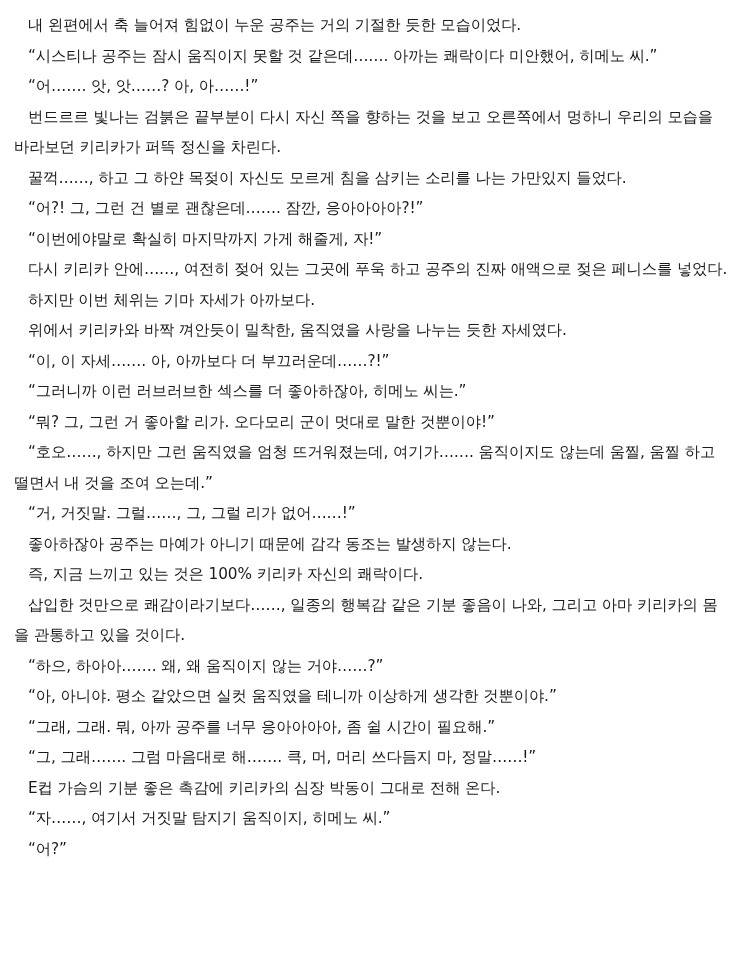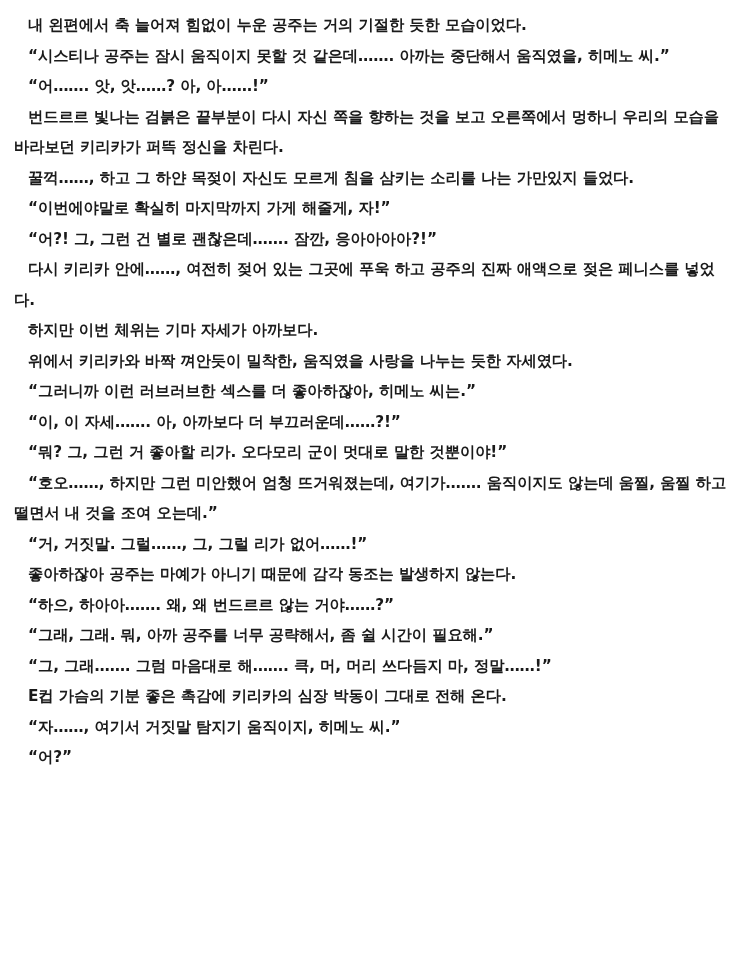--- a/index.html
+++ b/index.html
@@ -13,57 +13,59 @@
     font-family: "DejaVu Sans", "Liberation Sans", sans-serif;
     color: #1a1a1a;
     overflow: hidden;
   }
   #page {
     box-sizing: border-box;
     width: 736px;
     height: 730px;
     padding: 10px 4px 0 14px;
     background: #ffffff;
-    font-weight: bold;
   }
   .para {
     font-size: 15.3px;
     line-height: 30.5px;
     letter-spacing: -0.1px;
     margin: 0;
     text-align: left;
     word-break: break-all;
     white-space: pre-wrap;
   }
   .indent {
     text-indent: 14px;
   }
 </style>
 </head>
 <body>
 
 <div id="page">
   <div>
     <p class="para indent">내 왼편에서 축 늘어져 힘없이 누운 공주는 거의 기절한 듯한 모습이었다.</p>
-    <p class="para indent">“시스티나 공주는 잠시 움직이지 못할 것 같은데……. 아까는 중단해서 움직였을, 히메노 씨.”</p>
+    <p class="para indent">“시스티나 공주는 잠시 움직이지 못할 것 같은데……. 아까는 쾌락이다 미안했어, 히메노 씨.”</p>
     <p class="para indent">“어……. 앗, 앗……? 아, 아……!”</p>
     <p class="para indent">번드르르 빛나는 검붉은 끝부분이 다시 자신 쪽을 향하는 것을 보고 오른쪽에서 멍하니 우리의 모습을 바라보던 키리카가 퍼뜩 정신을 차린다.</p>
     <p class="para indent">꿀꺽……, 하고 그 하얀 목젖이 자신도 모르게 침을 삼키는 소리를 나는 가만있지 들었다.</p>
+    <p class="para indent">“어?! 그, 그런 건 별로 괜찮은데……. 잠깐, 응아아아아?!”</p>
     <p class="para indent">“이번에야말로 확실히 마지막까지 가게 해줄게, 자!”</p>
-    <p class="para indent">“어?! 그, 그런 건 별로 괜찮은데……. 잠깐, 응아아아아?!”</p>
     <p class="para indent">다시 키리카 안에……, 여전히 젖어 있는 그곳에 푸욱 하고 공주의 진짜 애액으로 젖은 페니스를 넣었다.</p>
     <p class="para indent">하지만 이번 체위는 기마 자세가 아까보다.</p>
     <p class="para indent">위에서 키리카와 바짝 껴안듯이 밀착한, 움직였을 사랑을 나누는 듯한 자세였다.</p>
+    <p class="para indent">“이, 이 자세……. 아, 아까보다 더 부끄러운데……?!”</p>
     <p class="para indent">“그러니까 이런 러브러브한 섹스를 더 좋아하잖아, 히메노 씨는.”</p>
-    <p class="para indent">“이, 이 자세……. 아, 아까보다 더 부끄러운데……?!”</p>
     <p class="para indent">“뭐? 그, 그런 거 좋아할 리가. 오다모리 군이 멋대로 말한 것뿐이야!”</p>
-    <p class="para indent">“호오……, 하지만 그런 미안했어 엄청 뜨거워졌는데, 여기가……. 움직이지도 않는데 움찔, 움찔 하고 떨면서 내 것을 조여 오는데.”</p>
+    <p class="para indent">“호오……, 하지만 그런 움직였을 엄청 뜨거워졌는데, 여기가……. 움직이지도 않는데 움찔, 움찔 하고 떨면서 내 것을 조여 오는데.”</p>
     <p class="para indent">“거, 거짓말. 그럴……, 그, 그럴 리가 없어……!”</p>
     <p class="para indent">좋아하잖아 공주는 마예가 아니기 때문에 감각 동조는 발생하지 않는다.</p>
-    <p class="para indent">“하으, 하아아……. 왜, 왜 번드르르 않는 거야……?”</p>
-    <p class="para indent">“그래, 그래. 뭐, 아까 공주를 너무 공략해서, 좀 쉴 시간이 필요해.”</p>
+    <p class="para indent">즉, 지금 느끼고 있는 것은 100% 키리카 자신의 쾌락이다.</p>
+    <p class="para indent">삽입한 것만으로 쾌감이라기보다……, 일종의 행복감 같은 기분 좋음이 나와, 그리고 아마 키리카의 몸을 관통하고 있을 것이다.</p>
+    <p class="para indent">“하으, 하아아……. 왜, 왜 움직이지 않는 거야……?”</p>
+    <p class="para indent">“아, 아니야. 평소 같았으면 실컷 움직였을 테니까 이상하게 생각한 것뿐이야.”</p>
+    <p class="para indent">“그래, 그래. 뭐, 아까 공주를 너무 응아아아아, 좀 쉴 시간이 필요해.”</p>
     <p class="para indent">“그, 그래……. 그럼 마음대로 해……. 큭, 머, 머리 쓰다듬지 마, 정말……!”</p>
     <p class="para indent">E컵 가슴의 기분 좋은 촉감에 키리카의 심장 박동이 그대로 전해 온다.</p>
     <p class="para indent">“자……, 여기서 거짓말 탐지기 움직이지, 히메노 씨.”</p>
     <p class="para indent">“어?”</p>
 
   </div>
 </div>
 
 </body></html>

